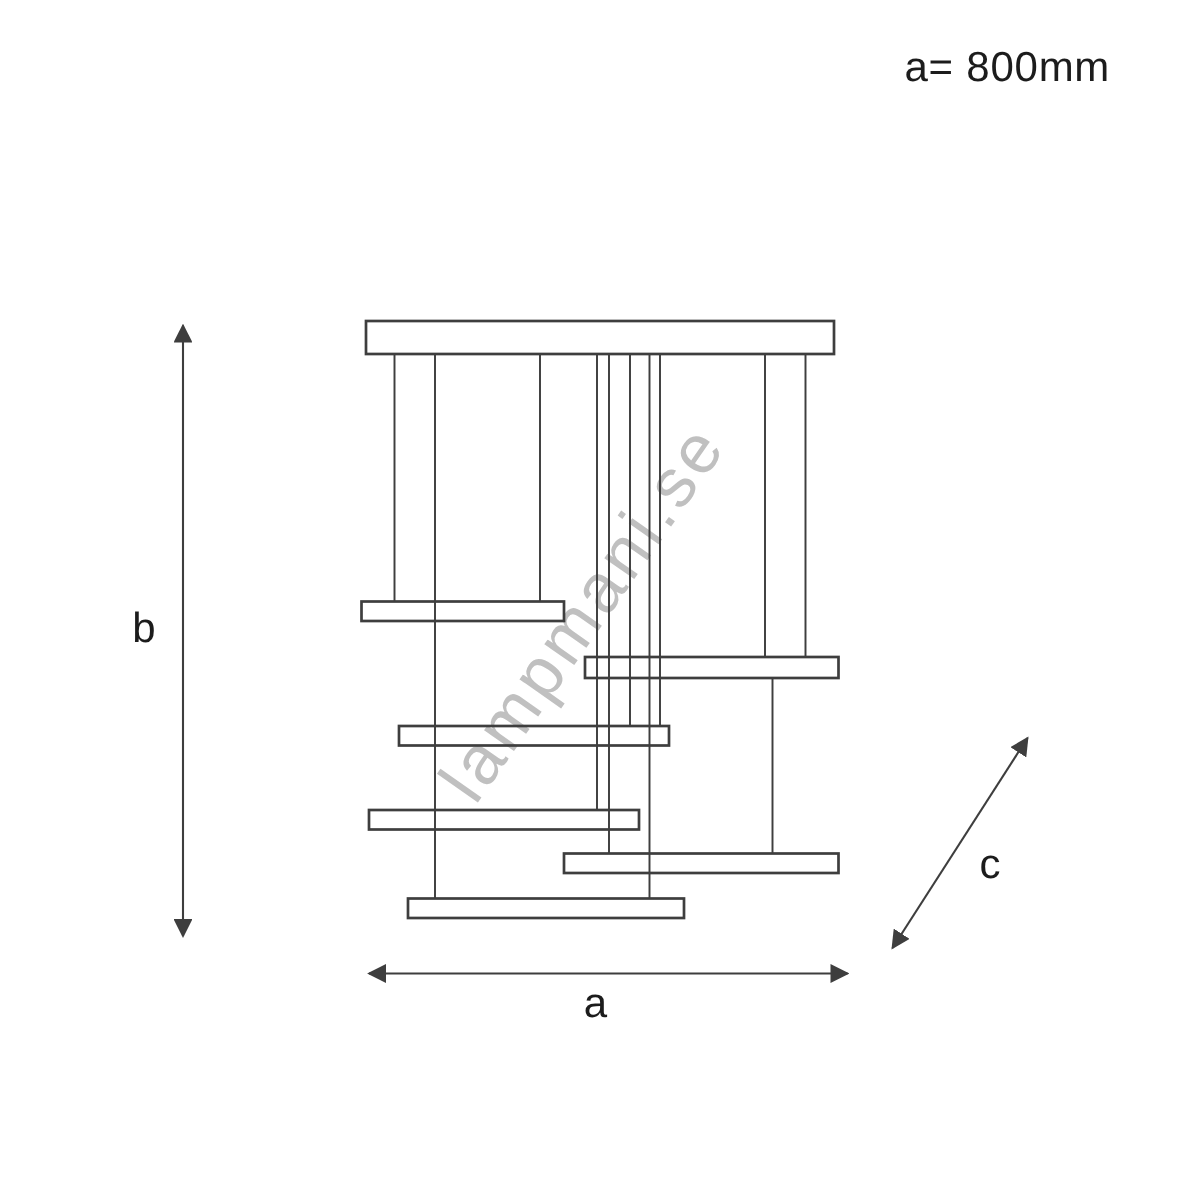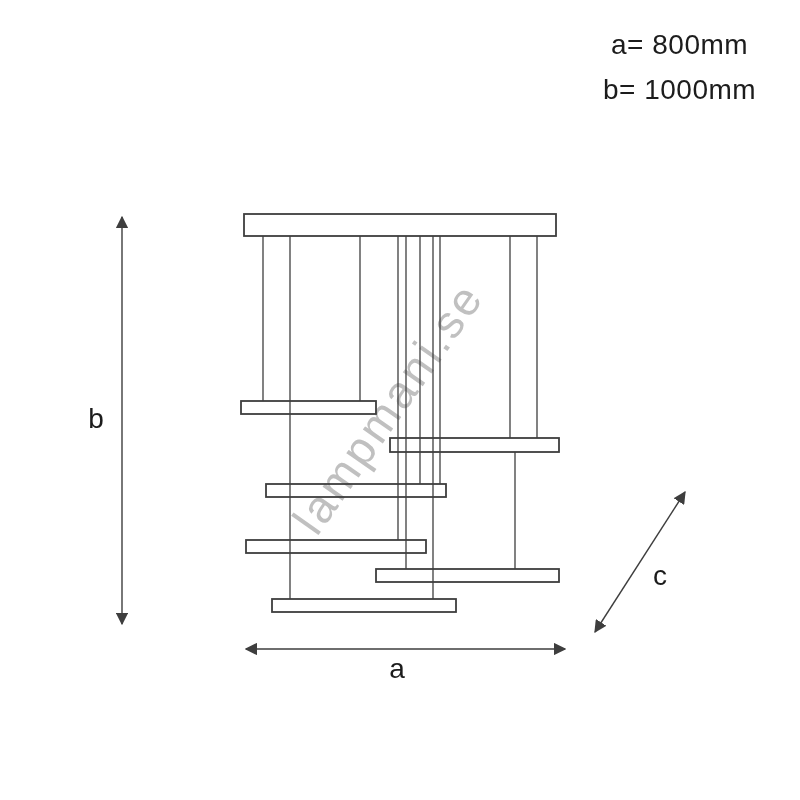--- a/index.html
+++ b/index.html
@@ -16,21 +16,20 @@
     background: #ffffff;
   }
   .specs {
     position: absolute;
     left: 603px; top: 22px;
     font-size: 28px;
     font-weight: 400;
     color: #1c1c1c;
     line-height: 45px;
     letter-spacing: 0.5px;
-    text-align: center;
   }
   .watermark {
     position: absolute;
     left: 388px; top: 408px;
     transform: translate(-50%, -50%) rotate(-55deg);
     font-size: 46px;
     color: #a8a8a8;
     opacity: 0.72;
     letter-spacing: 3px;
     white-space: nowrap;
@@ -47,21 +46,20 @@
 </style>
 </head>
 <body>
 
 <div class="canvas">
 
   <div class="watermark">lampmani.se</div>
 
   <div class="specs">
     <div>a= 800mm</div>
-    <div>b= 1000mm</div>
   </div>
 
   <svg class="drawing" width="800" height="800" viewBox="0 0 800 800">
     <defs>
       <marker id="arr" viewBox="0 0 10 10" refX="9" refY="5" markerWidth="9" markerHeight="9" orient="auto-start-reverse">
         <path d="M0,0 L10,5 L0,10 z" fill="#3e3e3e"></path>
       </marker>
     </defs>
 
     <g stroke="#3e3e3e" stroke-width="1.3">

